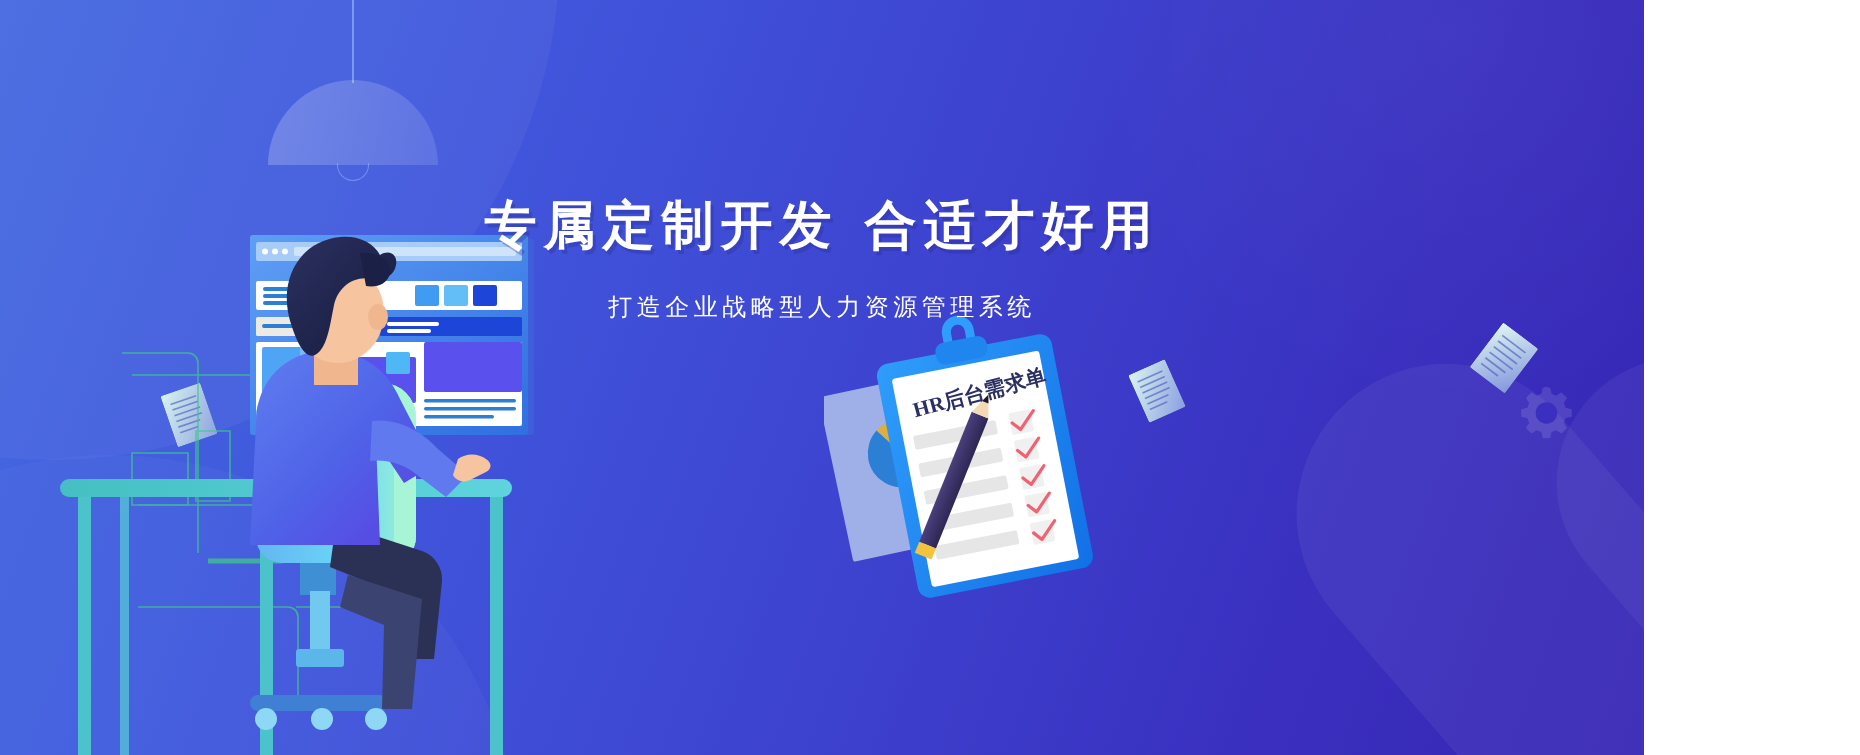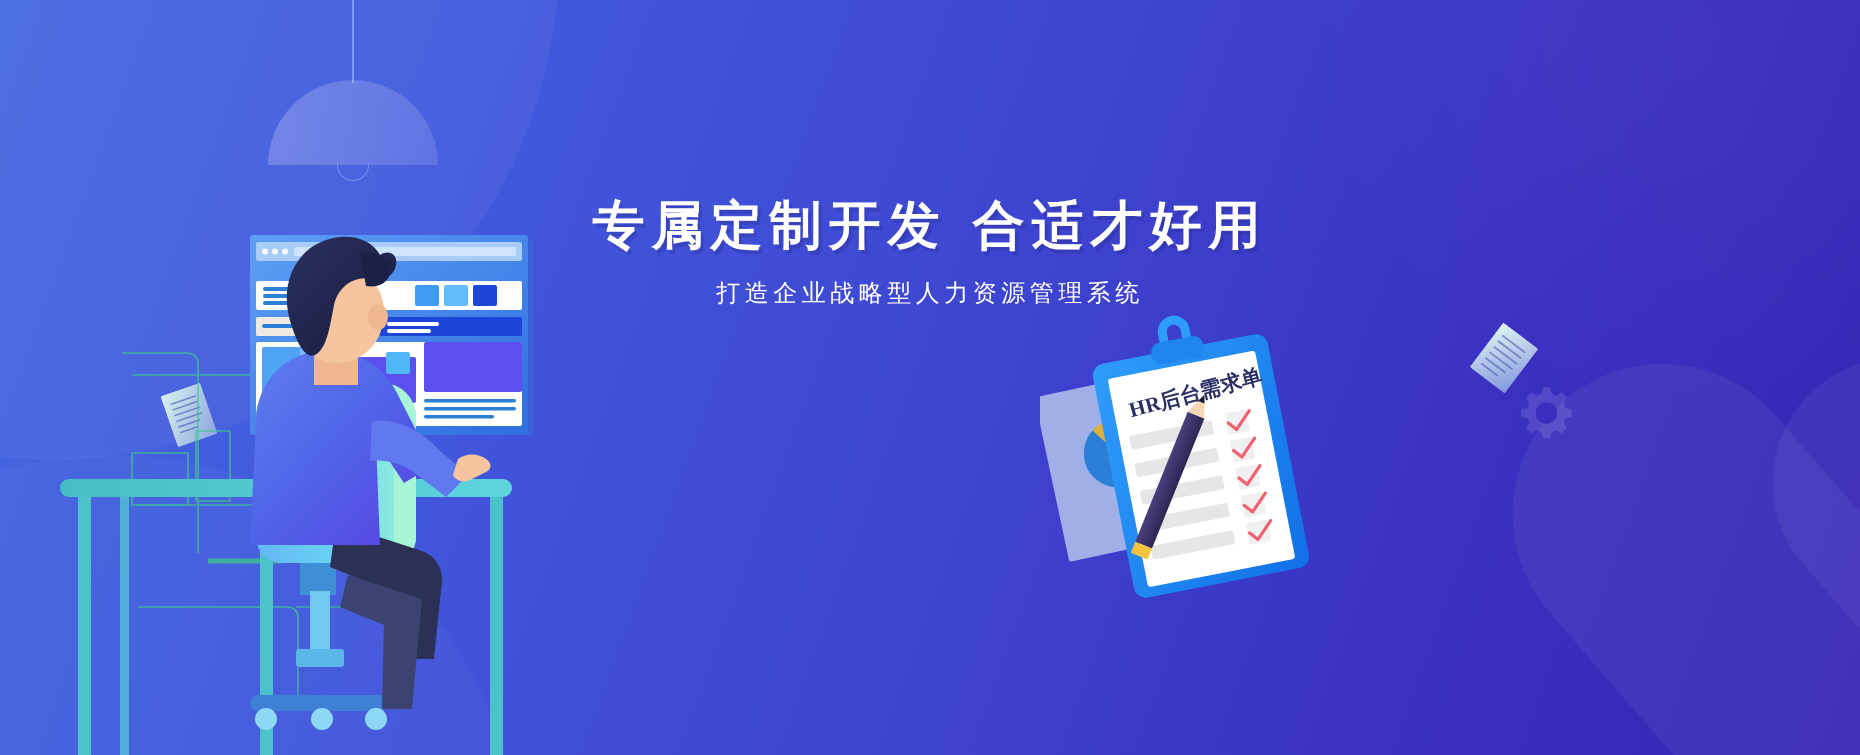--- a/index.html
+++ b/index.html
@@ -4,21 +4,21 @@
 <title>HR Banner</title>
 <style>
   * { box-sizing: border-box; margin: 0; padding: 0; }
   html, body {
     width: 1860px; height: 755px;
     overflow: hidden;
     font-family: "Liberation Sans", "DejaVu Sans", sans-serif;
   }
   #banner {
     position: relative;
-    width: 1860px; height: 755px;
+    width: 1644px; height: 755px;
     overflow: hidden;
     background: linear-gradient(110deg, #4469e0 0%, #4158dd 26%, #3d43cf 55%, #3a2fbf 80%, #3626b4 100%);
   }
 
   
   .bg-layer { position: absolute; inset: 0; overflow: hidden; pointer-events: none; }
 
   .blob-tl {
     position: absolute;
     left: -460px; top: -560px;
@@ -98,21 +98,21 @@
     color: #ffffff;
     font-size: 52px;
     font-weight: 700;
     letter-spacing: 7px;
     line-height: 1.15;
     text-shadow: 3px 4px 0 rgba(40,40,140,0.30);
     white-space: nowrap;
   }
   .headline .gap { display: inline-block; width: 26px; }
   .subhead {
-    margin-top: 21px;
+    margin-top: 35px;
     color: #ffffff;
     font-size: 24px;
     font-weight: 400;
     letter-spacing: 4.5px;
     white-space: nowrap;
   }
 
   
   .illus-left {
     position: absolute;

